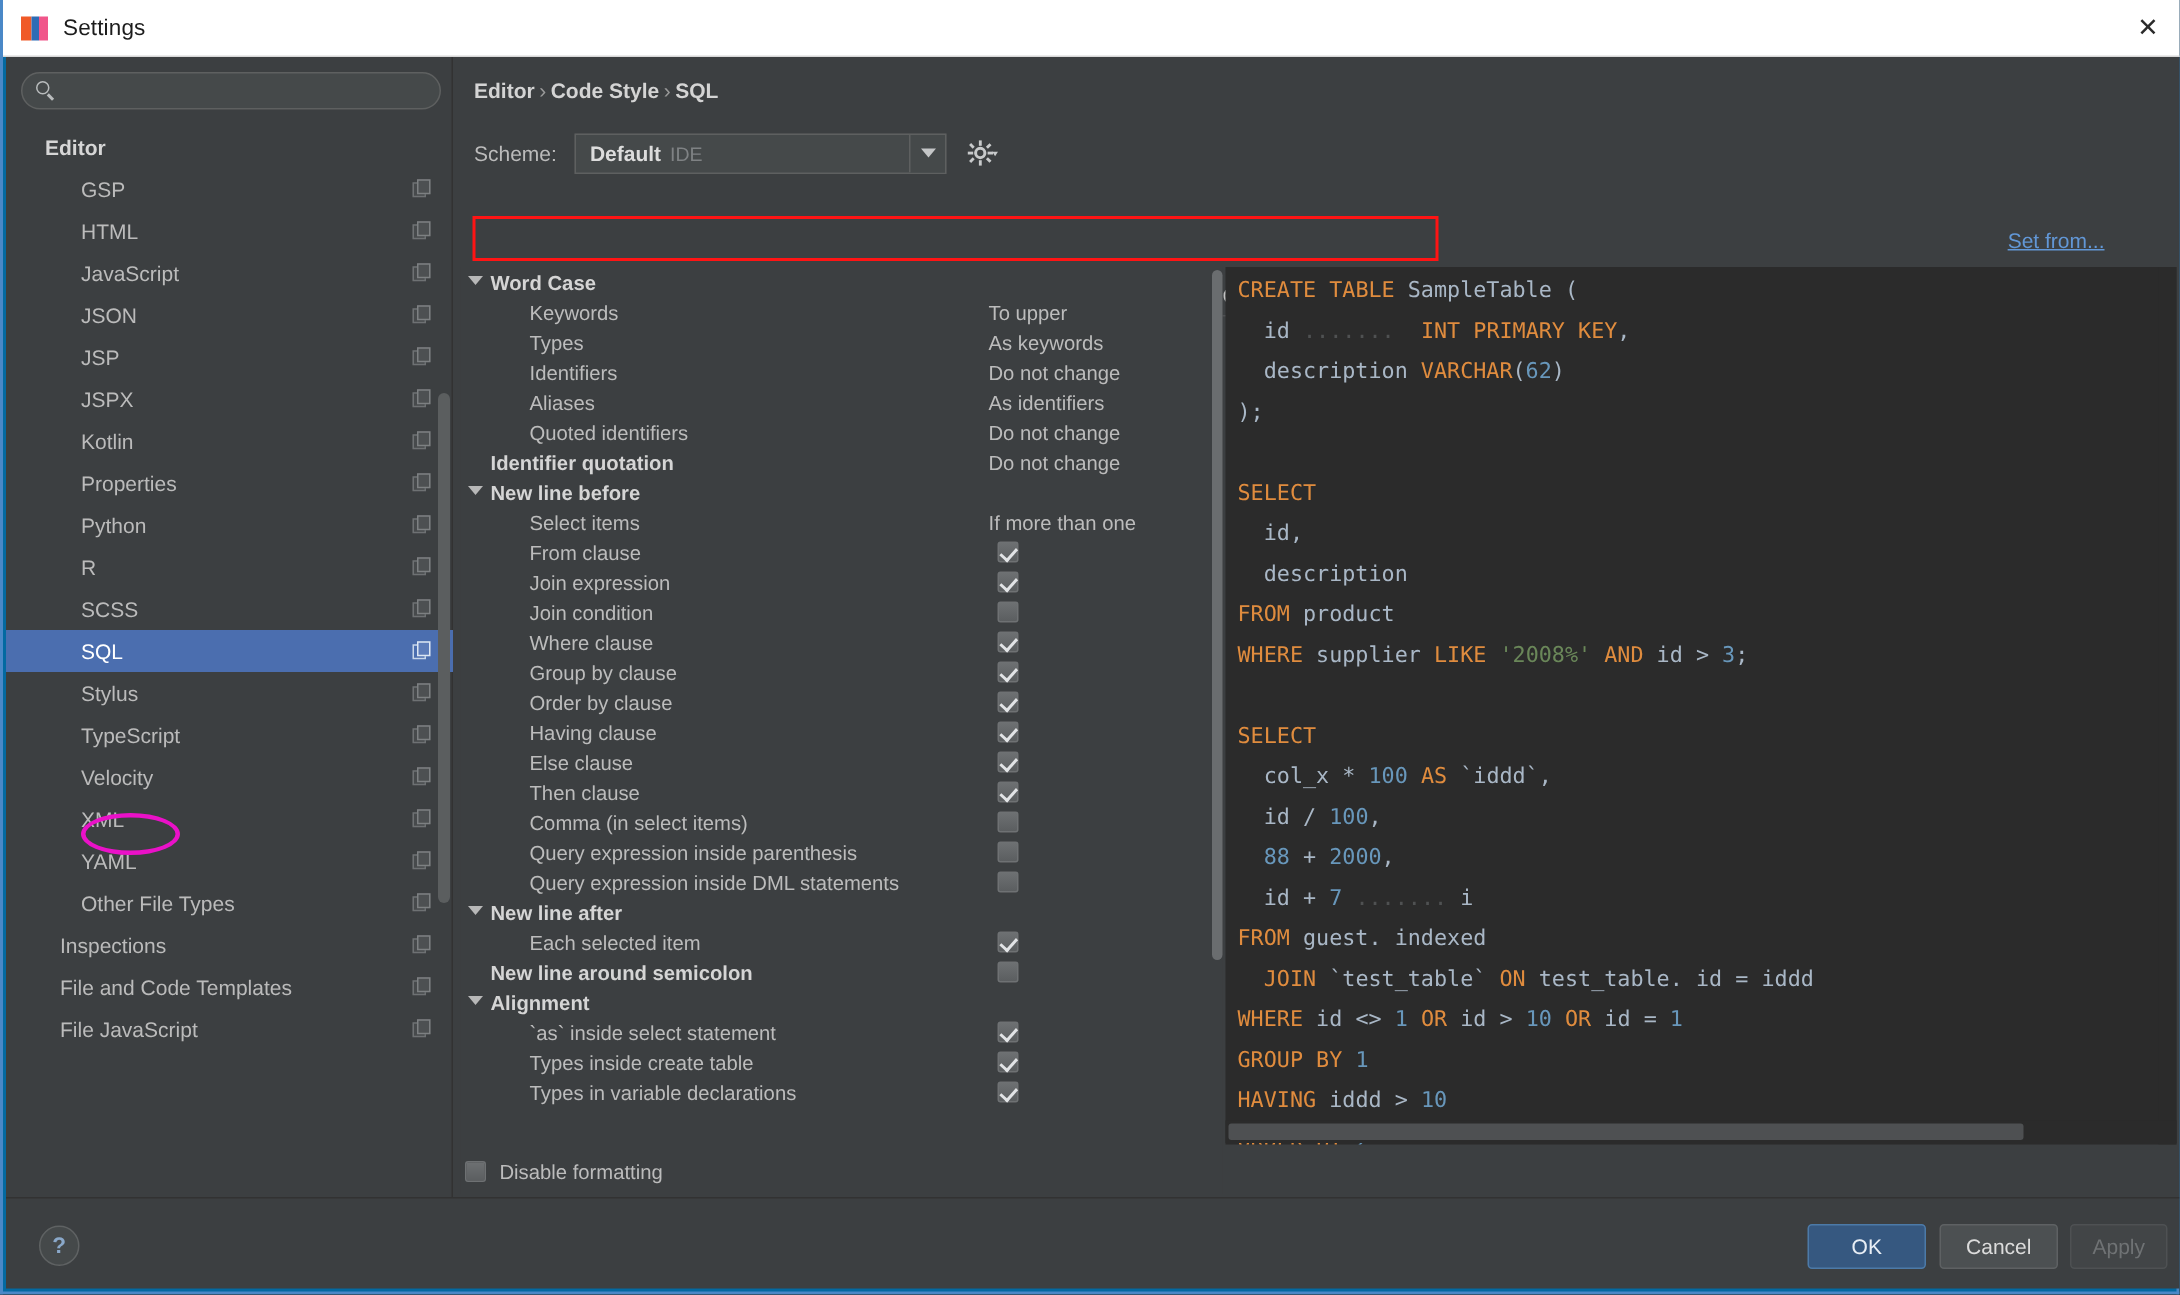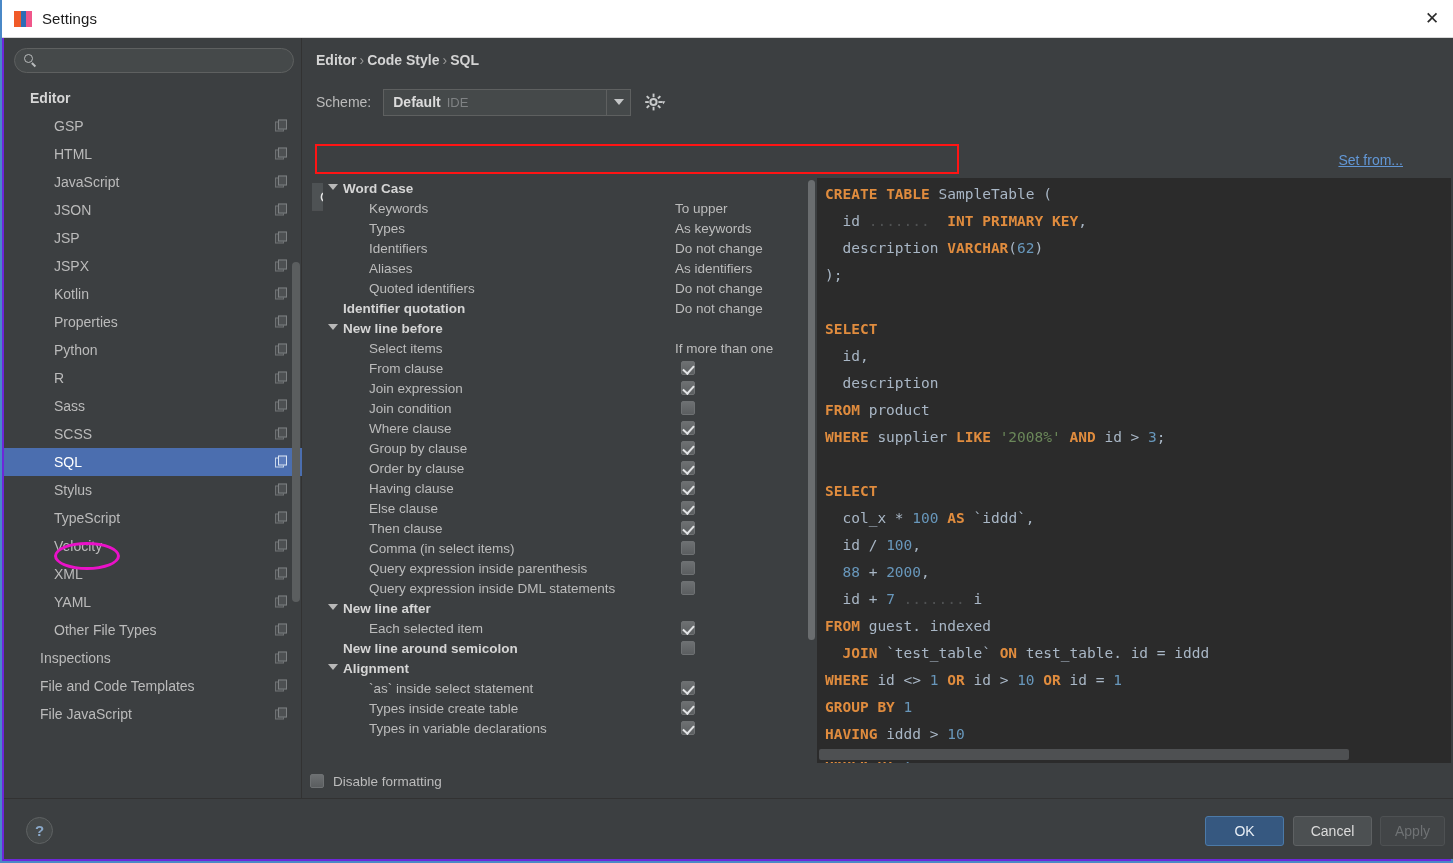--- a/index.html
+++ b/index.html
@@ -5,21 +5,21 @@
   * { box-sizing: border-box; margin: 0; padding: 0; }
   html, body {
     width: 1453px; height: 863px;
     font-family: "Liberation Sans", sans-serif;
     background: #3c3f41;
     overflow: hidden;
   }
   #app {
     position: relative;
     width: 1453px; height: 863px;
-    background: #6d28d9;
+    background: #0369a1;
     border: 2px solid #4a88c7;
     border-top: none;
   }
 
   
   .titlebar {
     position: absolute; left: 0; top: 0; width: 1453px; height: 38px;
     background: #ffffff;
     display: flex; align-items: center;
     border-bottom: 1px solid #d8d8d8;
@@ -175,21 +175,21 @@
   .tabs-underline {
     position: absolute; left: 10px; top: 172px; width: 1130px; height: 1px;
     background: #4e5052;
   }
   .red-anno {
     position: absolute; border: 2px solid #ff1414; pointer-events: none;
   }
 
   
   .optpanel {
-    position: absolute; left: 321px; top: 178px;
+    position: absolute; left: 305px; top: 178px;
     width: 508px; height: 618px; background: #3c3f41;
     overflow: hidden;
   }
   .optrow {
     position: relative; height: 20px; display: flex; align-items: center;
     font-size: 13.5px; color: #bcbcbc; white-space: nowrap;
   }
   .optrow .twisty {
     position: absolute; left: 5px; top: 6px;
     width:0;height:0;border-left:5px solid transparent;border-right:5px solid transparent;
@@ -232,21 +232,21 @@
     position: absolute; left: 815px; top: 178px;
     width: 634px; height: 585px;
     background: #2b2b2b; overflow: hidden;
   }
   .code {
     font-family: "DejaVu Sans Mono", monospace;
     font-size: 14.5px; line-height: 27px;
     color: #a9b7c6; white-space: pre;
     padding: 3px 0 0 8px;
   }
-  .k { color: #e08c3e; font-weight: bold; }
+  .k { color: #e08c3e; font-weight: normal; }
   .n { color: #6897bb; }
   .s { color: #6a8759; }
   .id { color: #a9b7c6; }
   .p { color: #a9b7c6; }
   .dots { color: #4f5152; }
   .code-hscroll {
     position: absolute; left: 817px; top: 749px;
     width: 530px; height: 11px; background: #4e5052; border-radius: 2px;
   }
   .code-hscroll-track {
@@ -373,27 +373,20 @@
         </div>
         <div class="tnode lv1">
           <span class="tlabel">Python</span>
           <span class="copy-icon">
             <span class="sq1"></span>
             <span class="sq2"></span>
           </span>
         </div>
         <div class="tnode lv1">
           <span class="tlabel">R</span>
-          <span class="copy-icon">
-            <span class="sq1"></span>
-            <span class="sq2"></span>
-          </span>
-        </div>
-        <div class="tnode lv1">
-          <span class="tlabel">Sass</span>
           <span class="copy-icon">
             <span class="sq1"></span>
             <span class="sq2"></span>
           </span>
         </div>
         <div class="tnode lv1">
           <span class="tlabel">SCSS</span>
           <span class="copy-icon">
             <span class="sq1"></span>
             <span class="sq2"></span>

